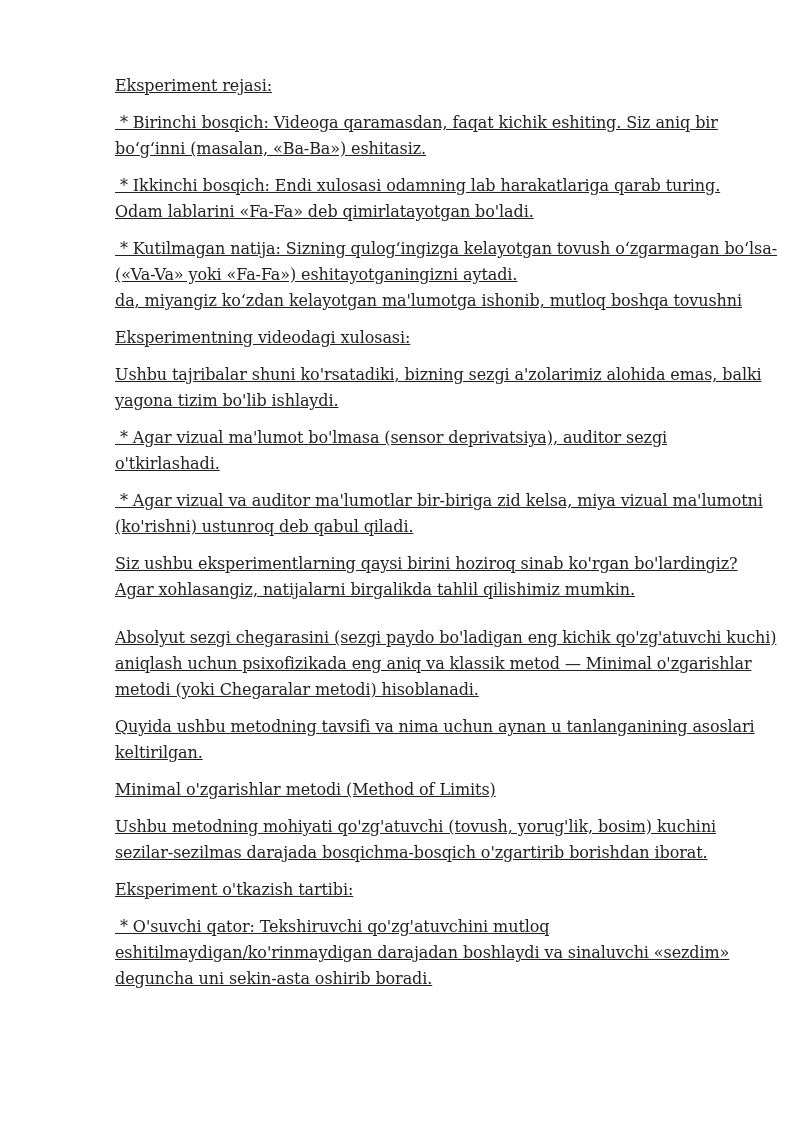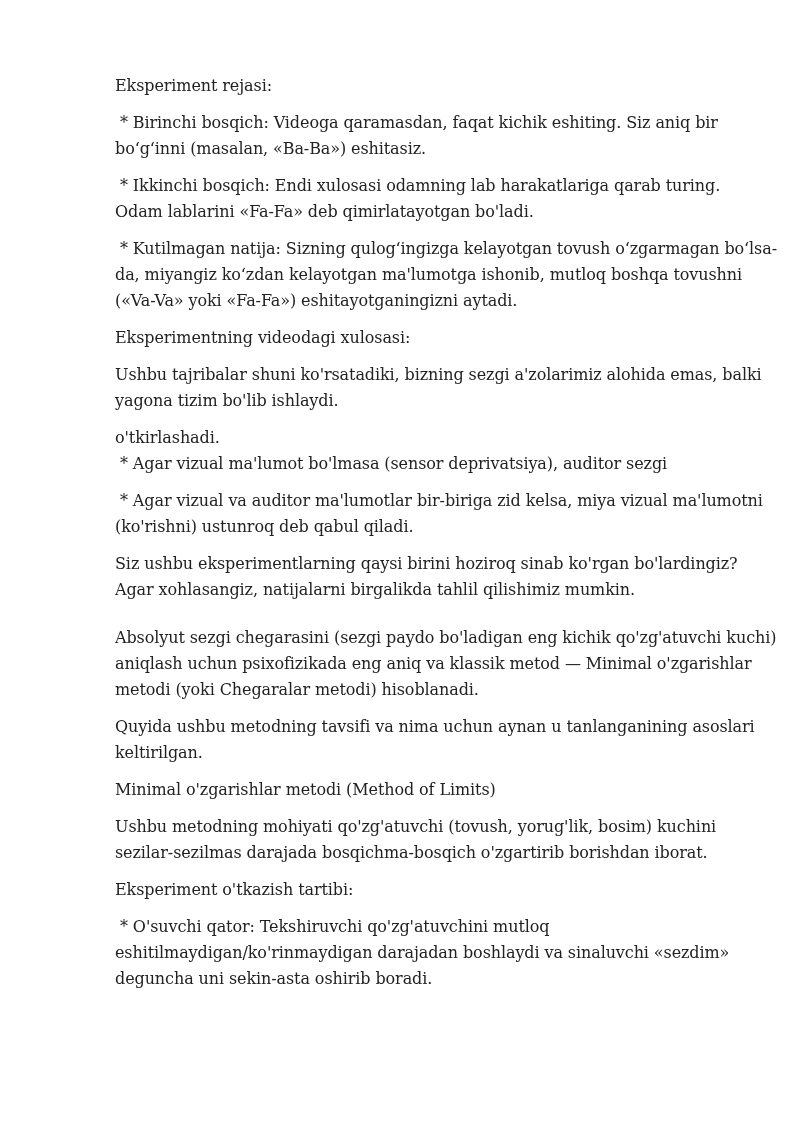--- a/index.html
+++ b/index.html
@@ -16,54 +16,54 @@
   #doc {
     padding: 73px 50px 0 115px;
     font-family: "DejaVu Serif", "Liberation Serif", serif;
     font-size: 16px;
     line-height: 26px;
     color: #222222;
     letter-spacing: -0.1px;
   }
   .section { margin: 0; }
   .section + .section { margin-top: 22px; }
-  .para { margin: 0 0 11px 0; }
+  .para { margin: 0 0 11px 0; text-decoration: underline; }
   .line { white-space: pre; }
 </style>
 </head>
 <body style="background: rgb(255, 255, 255);">
 
 <main id="doc" style="color: rgb(34, 34, 34);">
     <section class="section">
       <div class="para heading-line">
         <div class="line">Eksperiment rejasi:</div>
       </div>
       <div class="para bullet">
         <div class="line"> * Birinchi bosqich: Videoga qaramasdan, faqat kichik eshiting. Siz aniq bir</div>
         <div class="line">boʻgʻinni (masalan, «Ba-Ba») eshitasiz.</div>
       </div>
       <div class="para bullet">
         <div class="line"> * Ikkinchi bosqich: Endi xulosasi odamning lab harakatlariga qarab turing.</div>
         <div class="line">Odam lablarini «Fa-Fa» deb qimirlatayotgan bo'ladi.</div>
       </div>
       <div class="para bullet">
         <div class="line"> * Kutilmagan natija: Sizning qulogʻingizga kelayotgan tovush oʻzgarmagan boʻlsa-</div>
+        <div class="line">(«Va-Va» yoki «Fa-Fa») eshitayotganingizni aytadi.</div>
         <div class="line">da, miyangiz koʻzdan kelayotgan ma'lumotga ishonib, mutloq boshqa tovushni</div>
-        <div class="line">(«Va-Va» yoki «Fa-Fa») eshitayotganingizni aytadi.</div>
       </div>
       <div class="para heading-line">
         <div class="line">Eksperimentning videodagi xulosasi:</div>
       </div>
       <div class="para body">
         <div class="line">Ushbu tajribalar shuni ko'rsatadiki, bizning sezgi a'zolarimiz alohida emas, balki</div>
         <div class="line">yagona tizim bo'lib ishlaydi.</div>
       </div>
       <div class="para bullet">
+        <div class="line"> * Agar vizual ma'lumot bo'lmasa (sensor deprivatsiya), auditor sezgi</div>
         <div class="line">o'tkirlashadi.</div>
-        <div class="line"> * Agar vizual ma'lumot bo'lmasa (sensor deprivatsiya), auditor sezgi</div>
       </div>
       <div class="para bullet">
         <div class="line"> * Agar vizual va auditor ma'lumotlar bir-biriga zid kelsa, miya vizual ma'lumotni</div>
         <div class="line">(ko'rishni) ustunroq deb qabul qiladi.</div>
       </div>
       <div class="para body">
         <div class="line">Siz ushbu eksperimentlarning qaysi birini hoziroq sinab ko'rgan bo'lardingiz?</div>
         <div class="line">Agar xohlasangiz, natijalarni birgalikda tahlil qilishimiz mumkin.</div>
       </div>
     </section>

